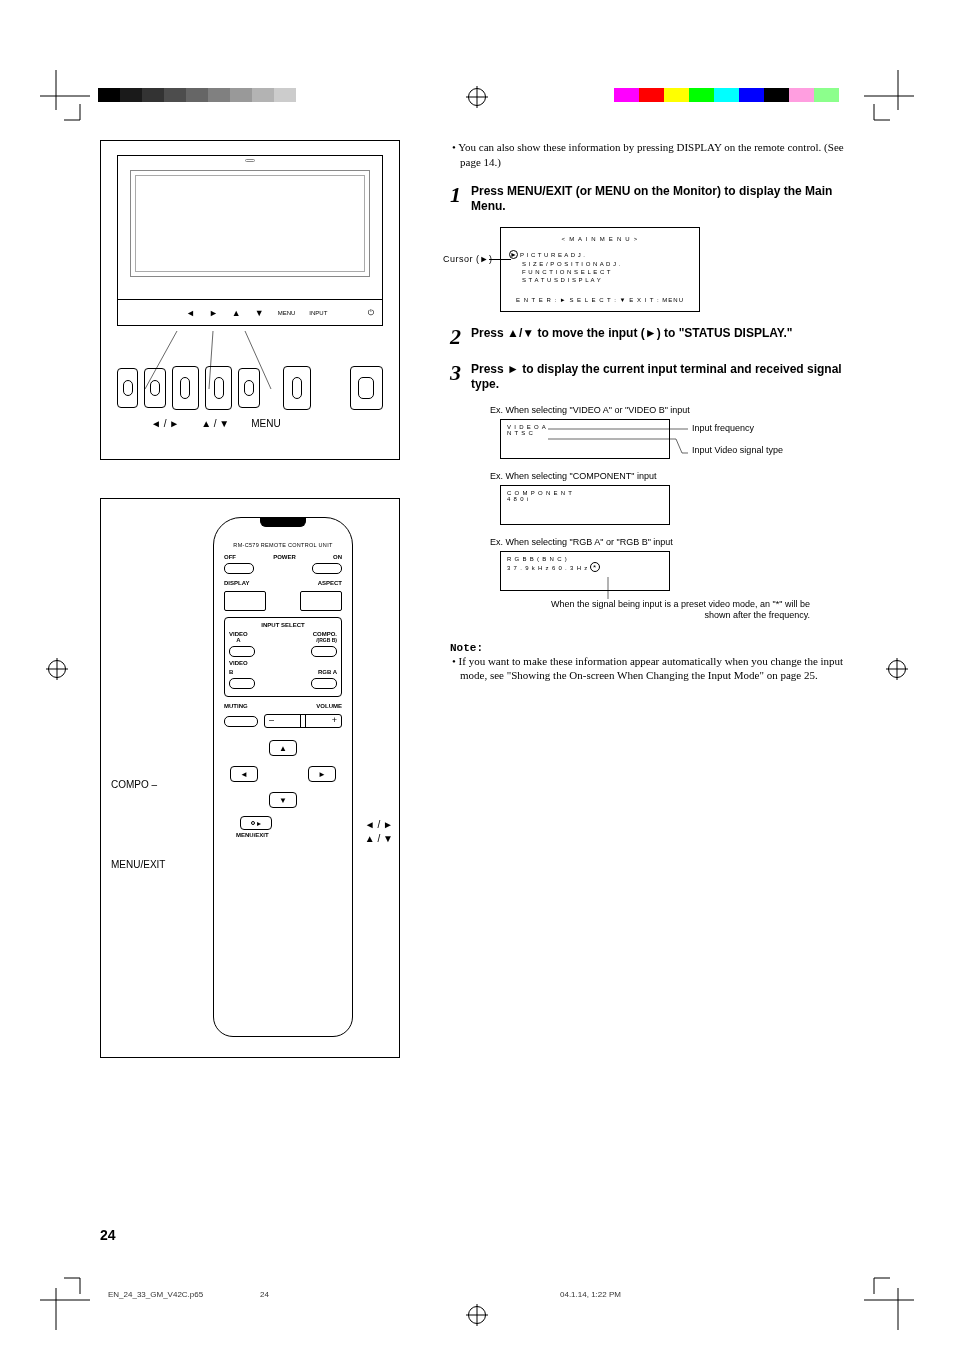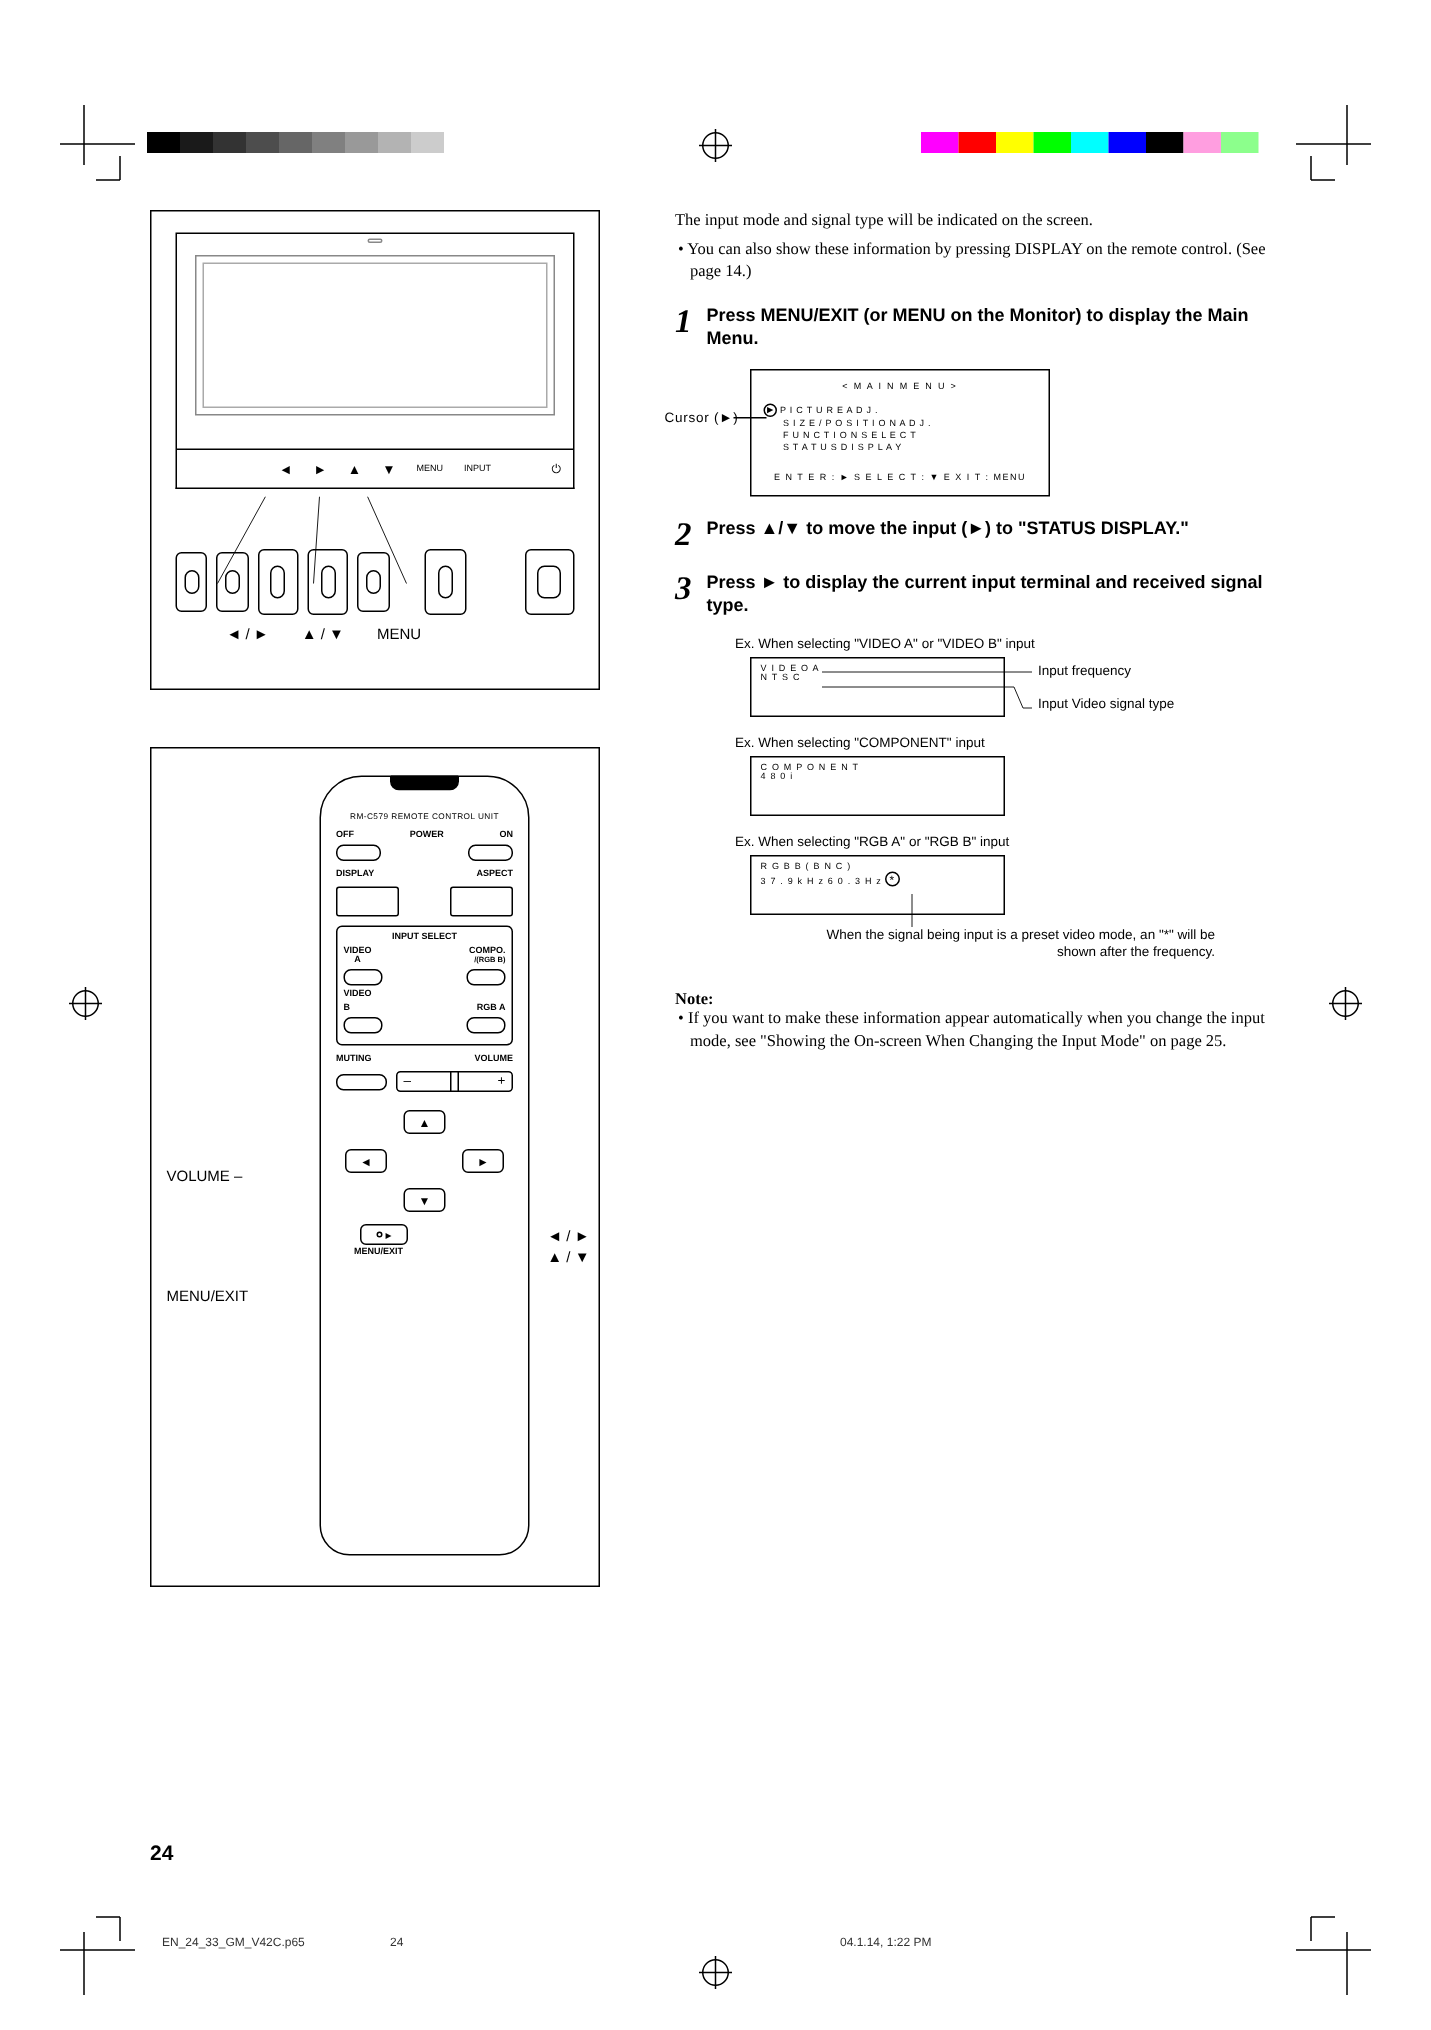--- a/index.html
+++ b/index.html
@@ -225,21 +225,21 @@
     margin-left: 2px;
   }
   .small-note {
     font-family: Arial, sans-serif;
     font-size: 9px;
     margin: 8px 0 0 90px;
     line-height: 1.25;
     width: 270px;
     text-align: right;
   }
-  .note-head { font-family: Liberation Serif, serif; font-weight: bold; font-size: 11px; margin-top: 20px;}
+  .note-head { font-family: Liberation Mono, monospace; font-weight: bold; font-size: 11px; margin-top: 20px;}
   .note-body { font-size: 11px; line-height: 1.35; padding-left: 10px; text-indent: -8px;}
 
   .page-num {
     position: absolute;
     left: 100px;
     bottom: 110px;
     font-family: Arial, sans-serif;
     font-weight: bold;
     font-size: 14px;
   }
@@ -449,36 +449,35 @@
           <div class="menu-exit-row">
             <div class="menu-exit-btn">
                 <span class="dot"></span>
                 <span style="font-size:8px;margin-left:2px">▸</span>
               </div>
             <div class="menu-exit-btn" style="visibility:hidden"></div>
           </div>
           <div class="rm-label" style="text-align:left;margin:2px 0 0 22px">MENU/EXIT</div>
         </div>
 
-        <div class="remote-ptr-label" style="left:10px;top:280px">VOLUME –</div>
+        <div class="remote-ptr-label" style="left:10px;top:280px">COMPO –</div>
         <div class="remote-ptr-label" style="left:10px;top:360px">MENU/EXIT</div>
         <div class="remote-ptr-label" style="right:6px;top:320px;text-align:left">◄ / ►</div>
         <div class="remote-ptr-label" style="right:6px;top:334px;text-align:left">▲ / ▼</div>
 
         <svg style="position:absolute;inset:0;pointer-events:none">
           <line class="leader-line" x1="70" y1="286" x2="148" y2="272"></line>
           <line class="leader-line" x1="72" y1="366" x2="136" y2="376"></line>
           <line class="leader-line" x1="270" y1="328" x2="238" y2="320"></line>
           <line class="leader-line" x1="270" y1="340" x2="200" y2="350"></line>
         </svg>
       </div>
     </div>
 
     <div class="right-col">
-      <p class="body-text">The input mode and signal type will be indicated on the screen.</p>
       <p class="body-text bullet">• You can also show these information by pressing DISPLAY on the remote control. (See page 14.)</p>
 
       <div class="step">
         <div class="step-num">1</div>
         <div class="step-text">Press MENU/EXIT (or MENU on the Monitor) to display the Main Menu.</div>
       </div>
 
       <div style="position:relative">
         <div class="osd-box">
           <span class="cursor-lbl">Cursor (►)</span>

